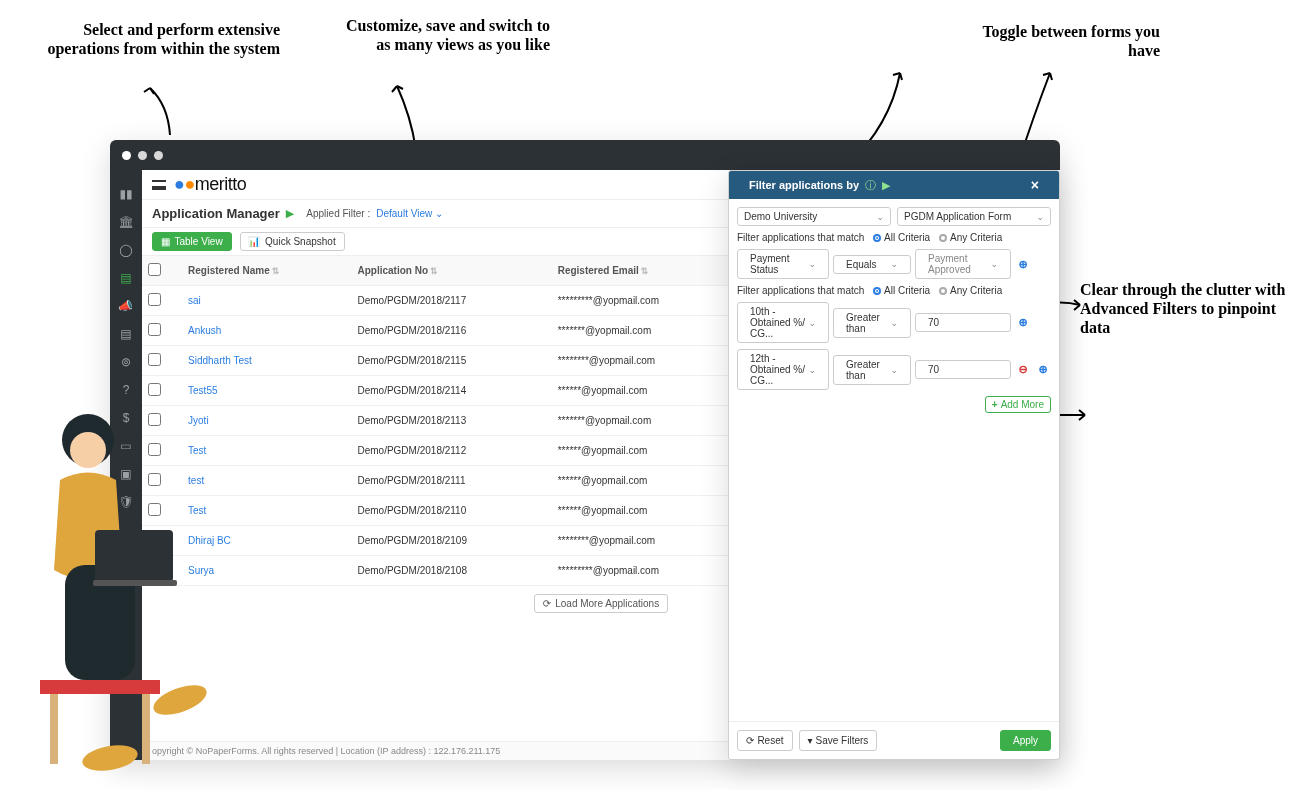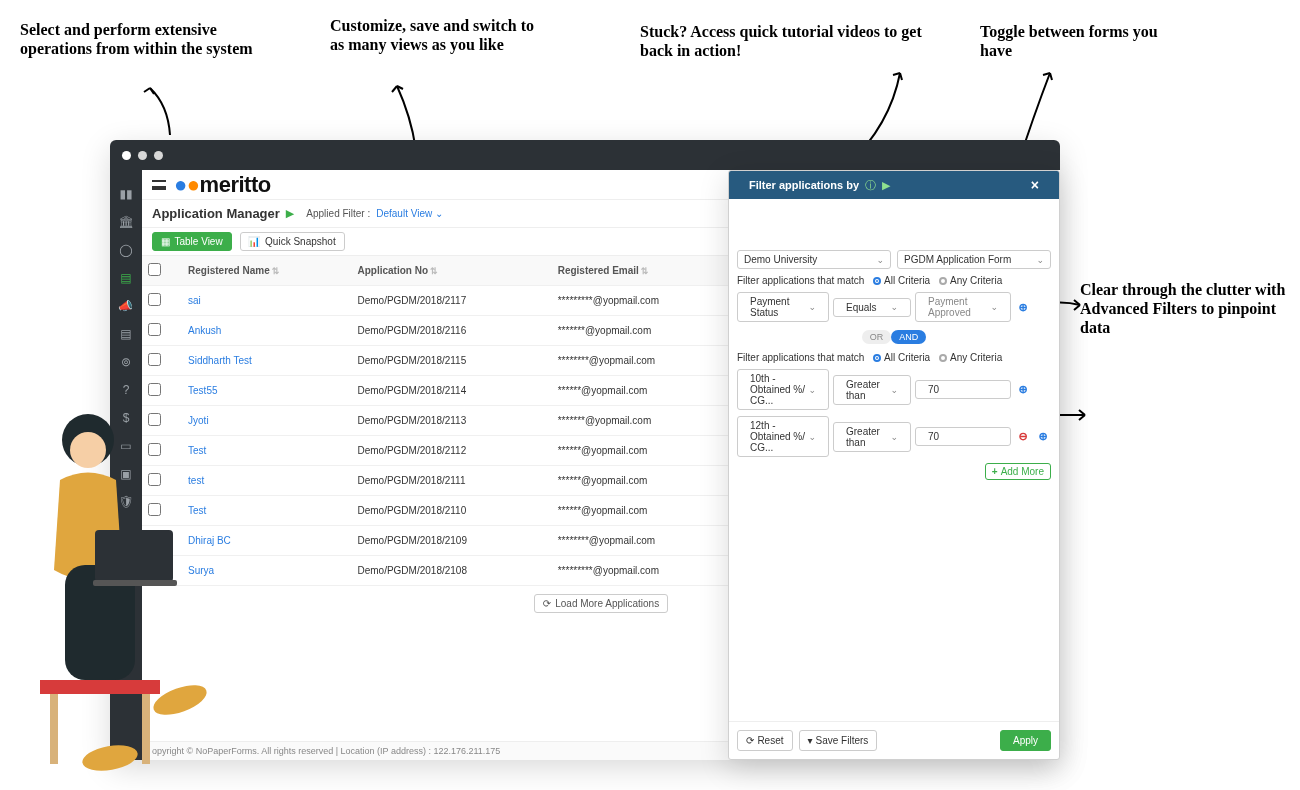--- a/index.html
+++ b/index.html
@@ -1,20 +1,20 @@
 <!DOCTYPE html>
 <html><head>
 <meta charset="utf-8">
 <style>
   * { box-sizing: border-box; margin: 0; padding: 0; }
   html, body { width: 1300px; height: 790px; font-family: Arial, Helvetica, sans-serif; background: #fff; overflow: hidden; }
   .stage { position: relative; width: 1300px; height: 790px; }
 
   
-  .ann { position: absolute; font-family: "Comic Sans MS", "Segoe Script", cursive; font-weight: bold; font-size: 16px; line-height: 1.2; text-align: left; color: #000; }
+  .ann { position: absolute; font-family: "Comic Sans MS", "Segoe Script", cursive; font-weight: bold; font-size: 16px; line-height: 1.2; text-align: right; color: #000; }
   .ann-arrow { position: absolute; }
 
   
   .browser {
     position: absolute;
     left: 110px; top: 140px;
     width: 950px; height: 620px;
     background: #fff;
     border-radius: 6px;
     box-shadow: 0 8px 30px rgba(0,0,0,0.15);
@@ -33,21 +33,21 @@
   .sidenav {
     width: 32px; background: #2c3136; display: flex; flex-direction: column; align-items: center; padding-top: 10px;
   }
   .sidenav .item { width: 32px; height: 28px; display:flex; align-items:center; justify-content:center; color:#9aa0a6; font-size:12px; }
 
   .content { flex:1; background:#fff; display:flex; flex-direction:column; font-size:11px; color:#333; position:relative; }
 
   .logo-row { height: 30px; display:flex; align-items:center; padding: 0 10px; border-bottom:1px solid #eee; }
   .logo-row .hamb { width:14px; height:10px; border-top:2px solid #333; border-bottom:2px solid #333; position:relative; margin-right:8px; }
   .logo-row .hamb::after { content:""; position:absolute; left:0; right:0; top:4px; height:2px; background:#333; }
-  .logo-row .logo { font-weight: 700; font-size:22px; letter-spacing:-0.5px; color:#111; }
+  .logo-row .logo { font-weight: 400; font-size:18px; letter-spacing:-0.5px; color:#111; }
   .logo-row .logo .accent1 { color:#2a7de1; }
   .logo-row .logo .accent2 { color:#ff8a00; }
 
   .titleline { height: 28px; display:flex; align-items:center; padding: 0 10px; border-bottom:1px solid #eee; gap:6px;}
   .titleline .pg { font-size:13px; font-weight:bold; }
   .titleline .play { color:#3cae4a; font-size:11px; }
   .titleline .filter-label { margin-left:6px; font-size:10px; color:#555; }
   .titleline .view-link { color:#2a7de1; font-size:10px; text-decoration: none; }
   .titleline .sel { margin-left:auto; border:1px solid #ccc; border-radius:3px; padding:2px 6px; font-size:10px; color:#555; background:#fafafa; }
 
@@ -81,21 +81,21 @@
     display:flex; flex-direction:column; font-size:10px; color:#333;
     box-shadow: 0 8px 30px rgba(0,0,0,0.15);
     overflow:hidden;
   }
   .panel-head { background:#275a7f; color:#fff; padding:6px 20px; display:flex; align-items:center; gap:6px; }
   .panel-head .title { font-weight:bold; font-size:11px; }
   .panel-head .help { color:#8fe08f; font-size:11px; }
   .panel-head .close { margin-left:auto; color:#fff; font-size:14px; font-weight:bold; cursor:pointer; }
 
   .panel-body { padding:8px; flex:1; overflow:auto; }
-  .selrow { display:flex; gap:6px; margin-bottom:6px;margin-top:43px; }
+  .selrow { display:flex; gap:6px; margin-bottom:6px; }
   .psel { flex:1; border:1px solid #ccc; border-radius:3px; padding:3px 6px; display:flex; justify-content:space-between; align-items:center; background:#fff; }
   .chev { color:#888; font-size:9px; }
 
   .match-row { font-size:10px; margin:6px 0 6px; }
   .radio-dot { display:inline-block; width:8px; height:8px; border:2px solid #2a7de1; border-radius:50%; margin:0 3px 0 6px; position:relative; top:1px; }
   .radio-dot.on::after{content:"";position:absolute;inset:1px;background:#2a7de1;border-radius:50%;}
   .radio-dot.off { border-color:#aaa; }
 
   .crit-row { display:flex; gap:4px; align-items:center; margin-bottom:6px; }
   .crit-row .cell { border:1px solid #ccc; border-radius:3px; padding:3px 12px; display:flex; justify-content:space-between; align-items:center; background:#fff; overflow:hidden; }
@@ -125,22 +125,20 @@
 <body>
 
 <div class="stage">
 
   <div class="ann" style="left:20px; top:20px; width:260px;">Select and perform
 extensive operations
 from within the system</div>
   <div class="ann" style="left:330px; top:16px; width:220px;">Customize, save and
 switch to as many
 views as you like</div>
-  <div class="ann" style="left:640px; top:22px; width:290px;">Stuck? Access quick tutorial
-videos to get back in action!</div>
   <div class="ann" style="left:1080px; top:280px; width:210px; text-align:left;">Clear through the
 clutter with Advanced
 Filters to pinpoint data</div>
 
   <div class="ann" style="left:980px; top:22px; width:180px;">Toggle between
 forms you have</div>
 
   <div class="ann" style="left:745px; top:595px; width:260px; text-align:left;">Once you've narrowed down
 your search, save the view
 to access it anytime</div>
@@ -355,24 +353,20 @@
             <span>Equals</span>
             <span class="chev">⌄</span>
           </div>
         <div class="cell wide">
             <span style="color:#888;">Payment Approved</span>
             <span class="chev">⌄</span>
           </div>
         <span class="iconbtn ic-add">⊕</span>
       </div>
 
-      <div class="pill-toggle">
-        <span class="pill or">OR</span>
-        <span class="pill and">AND</span>
-      </div>
 
       <div class="match-row">
         <span>Filter applications that match</span>
         <span class="radio-dot on"></span><span>All Criteria</span>
         <span class="radio-dot off"></span><span>Any Criteria</span>
       </div>
 
       <div class="crit-row">
         <div class="cell small">
             <span>10th - Obtained %/ CG...</span>

